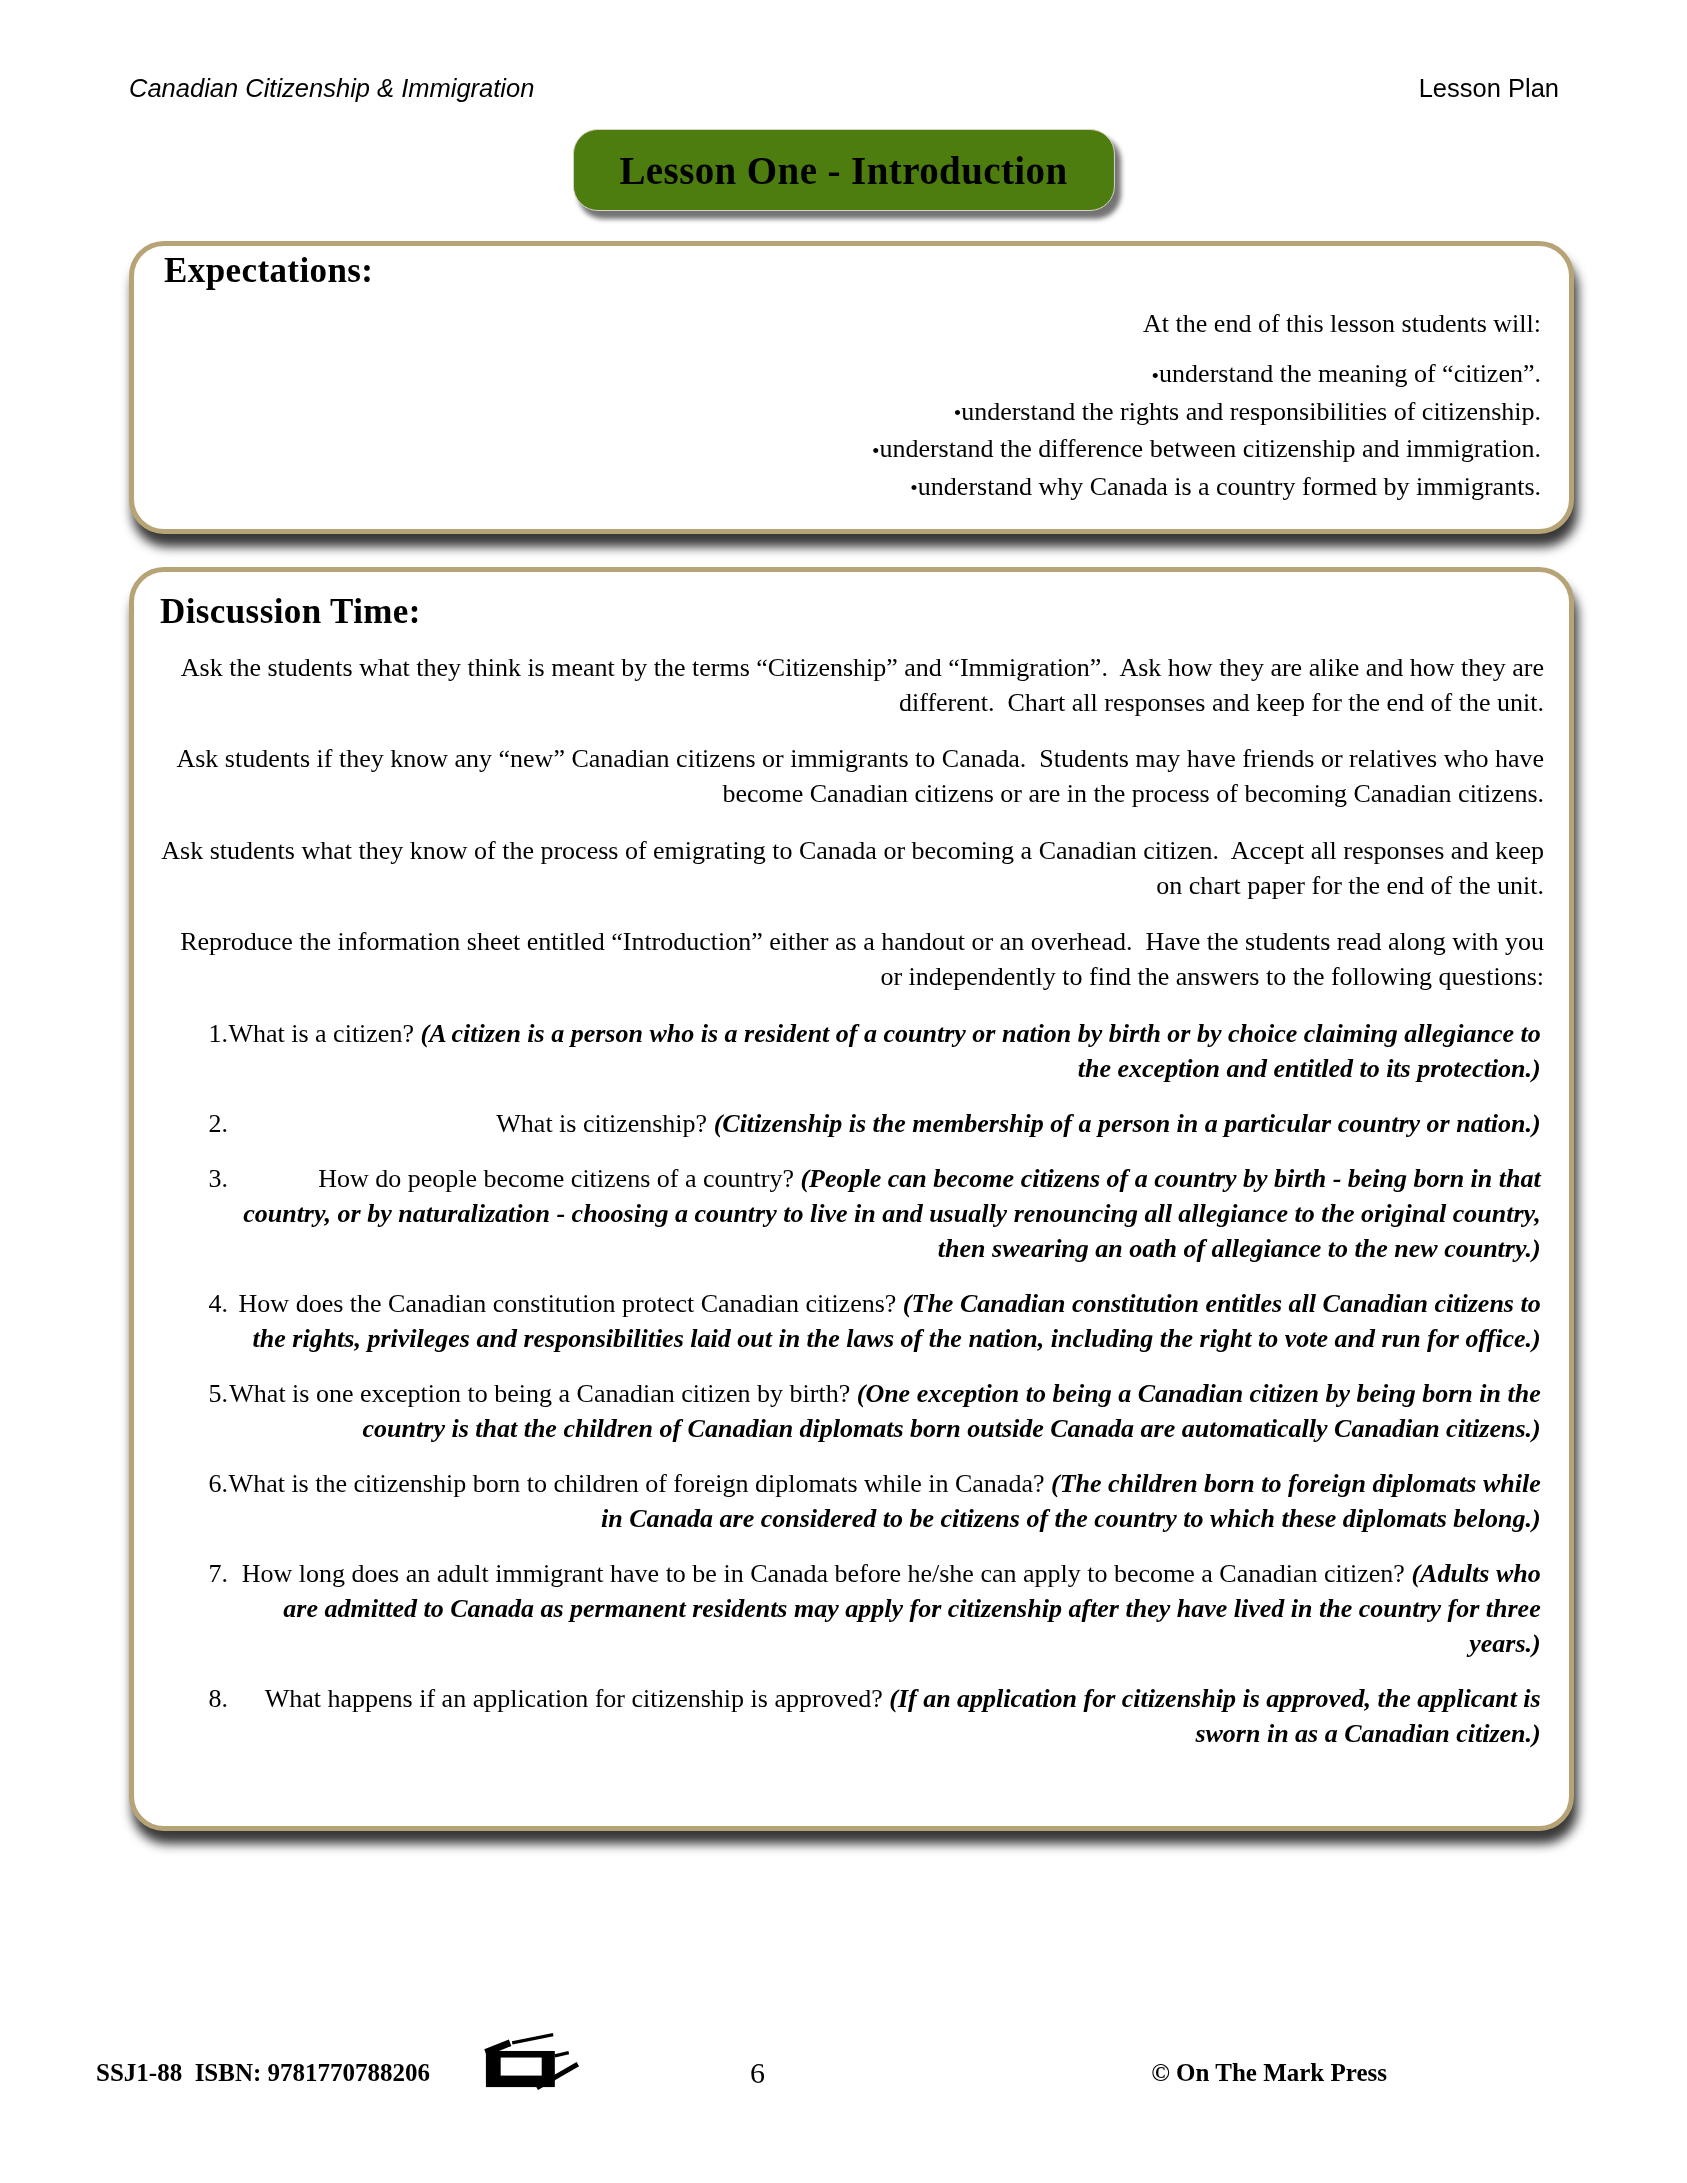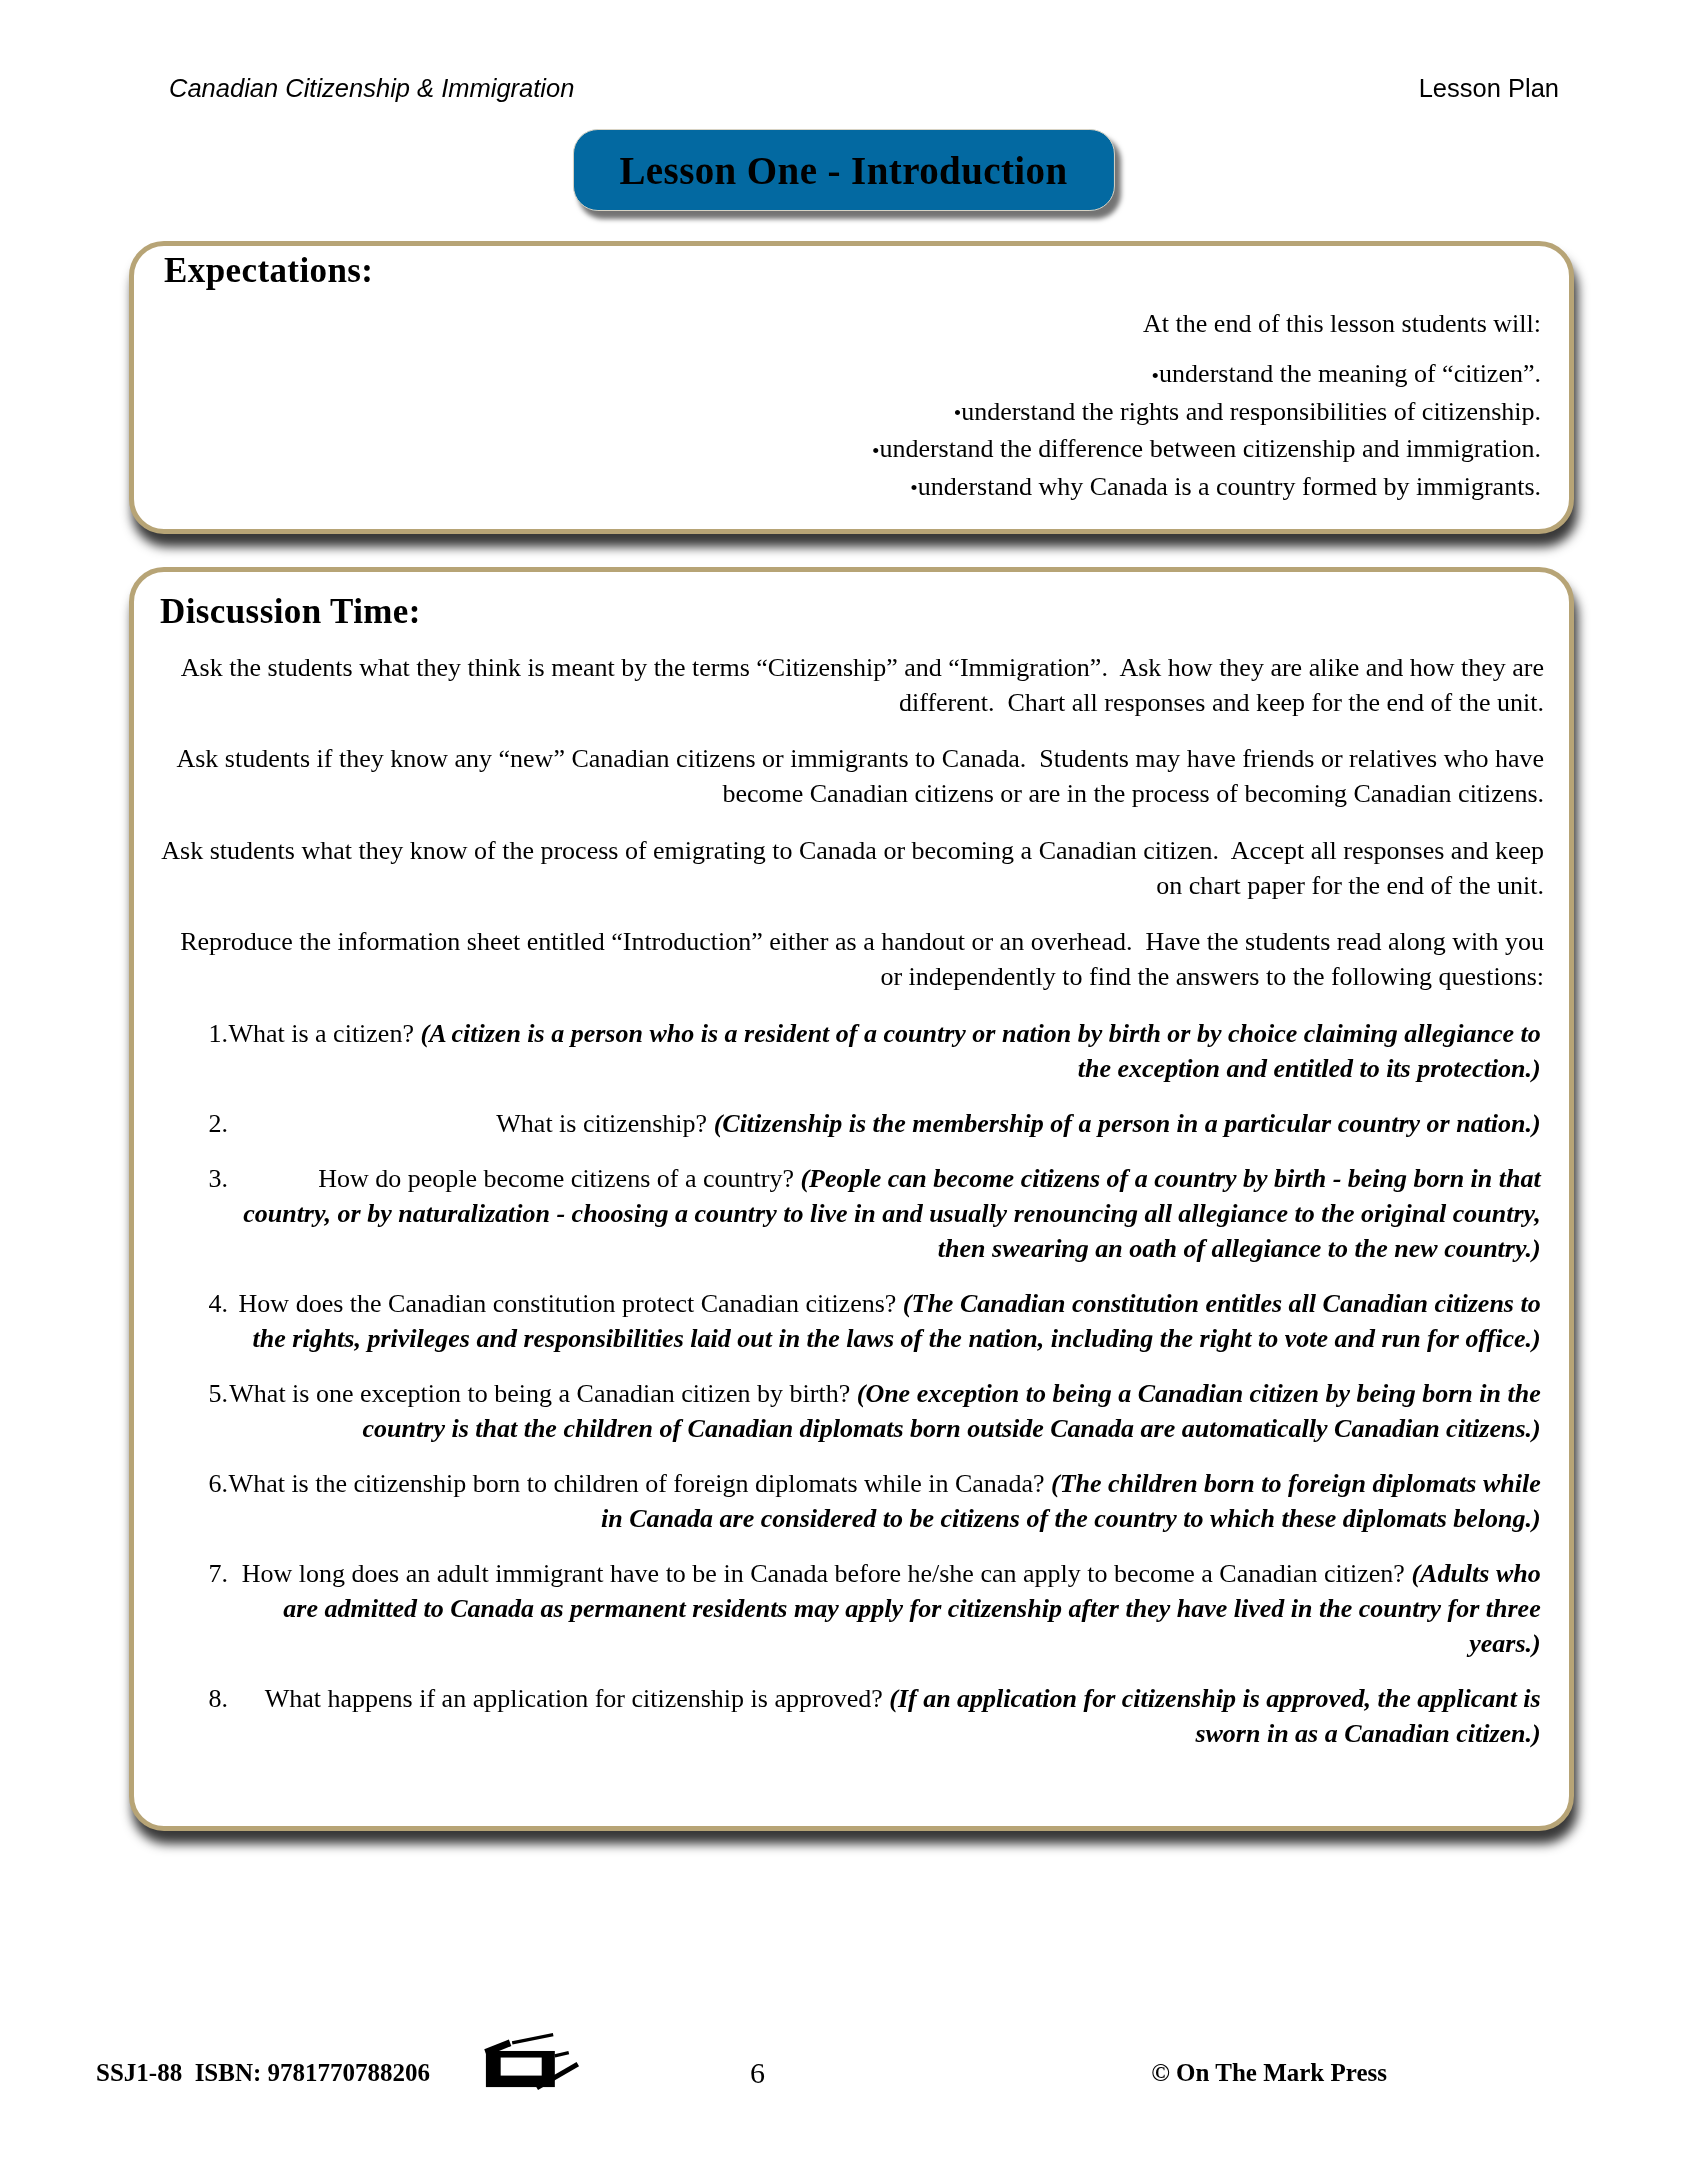--- a/index.html
+++ b/index.html
@@ -5,28 +5,28 @@
   html,body{margin:0;padding:0;}
   body{
     width:1687px;height:2183px;position:relative;background:#ffffff;
     font-family:"Liberation Serif","DejaVu Serif",serif;color:#000;
     overflow:hidden;
   }
   
   .page-header{
     position:absolute;top:74px;left:129px;right:128px;
     display:flex;justify-content:space-between;align-items:baseline;
-    font-family:"Liberation Sans","DejaVu Sans",sans-serif;font-size:25.5px;margin-left:40px;
+    font-family:"Liberation Sans","DejaVu Sans",sans-serif;font-size:25.5px;
   }
   .hdr-left{font-style:italic;}
   
   .title-bubble{
     position:absolute;top:129px;left:50%;transform:translateX(-50%);
     min-width:494px;height:82px;padding:0 46px;box-sizing:border-box;
-    background:#0369a1;border:0.8px solid #d8d3c4;border-radius:25px;
+    background:#4d7c0f;border:0.8px solid #d8d3c4;border-radius:25px;
     box-shadow:5.8px 7.4px 5.8px rgba(0,0,0,0.55);
     display:flex;align-items:center;justify-content:center;
   }
   .title-bubble span{
     font-size:39px;font-weight:bold;letter-spacing:0.4px;white-space:nowrap;
   }
   
   .panel{
     position:absolute;left:129px;width:1445px;box-sizing:border-box;
     background:#ffffff;border:5.8px solid #b7a476;border-radius:35px;

